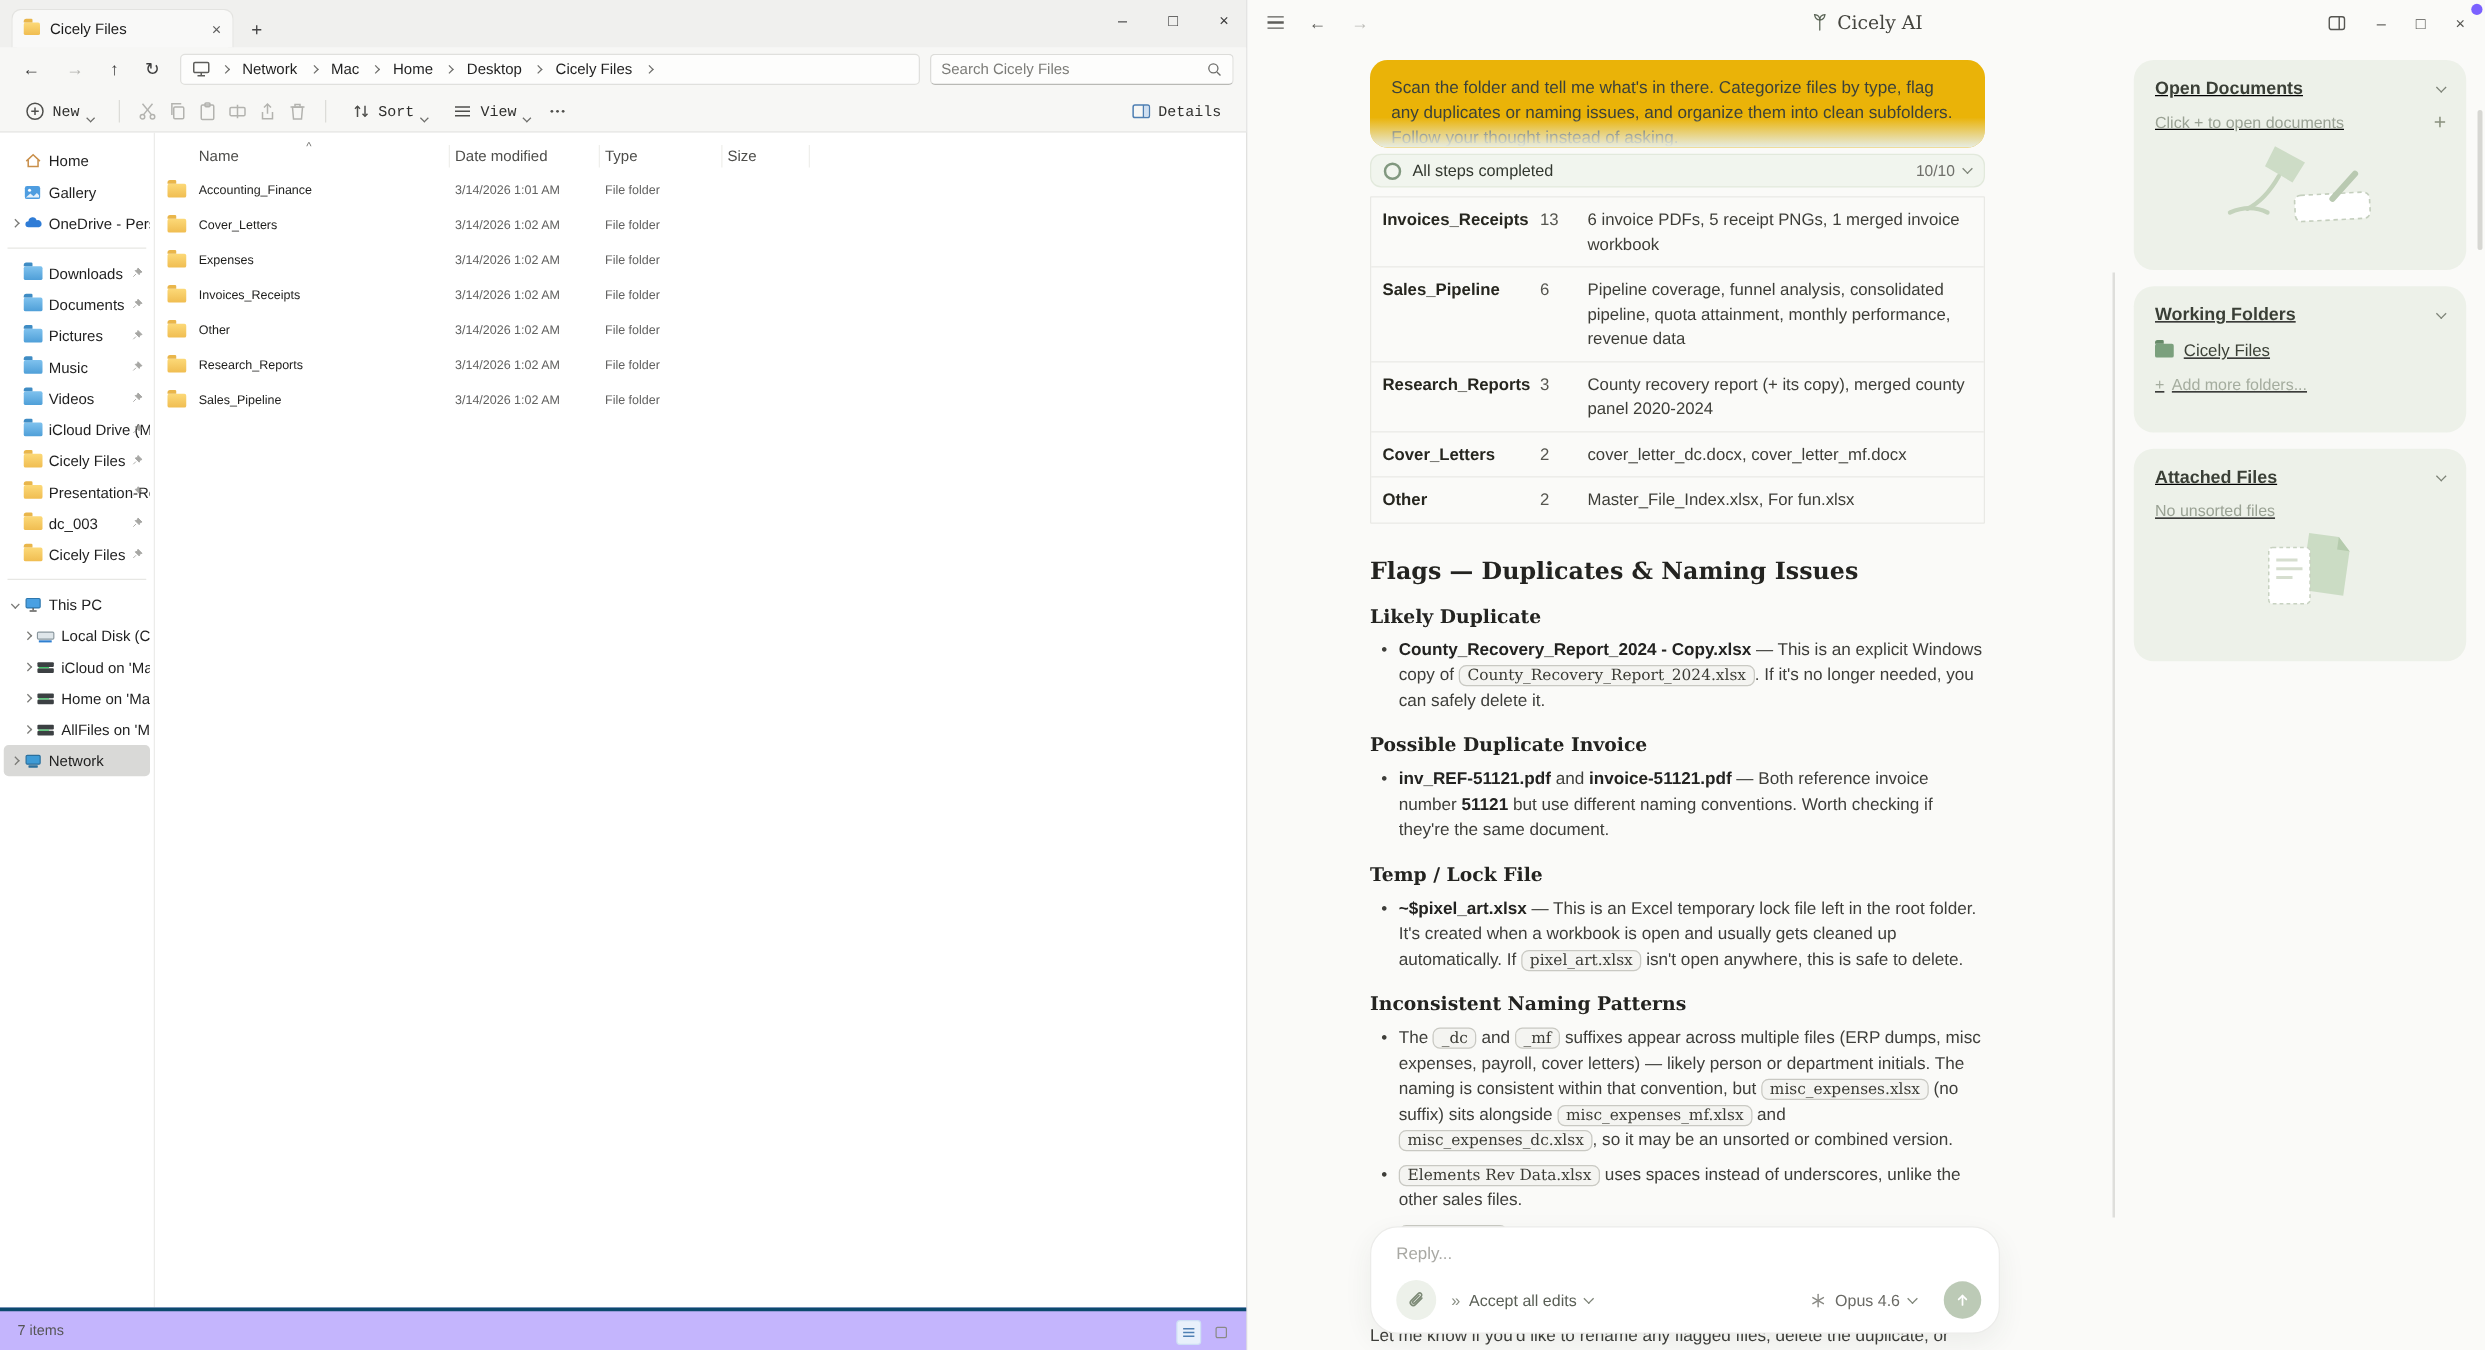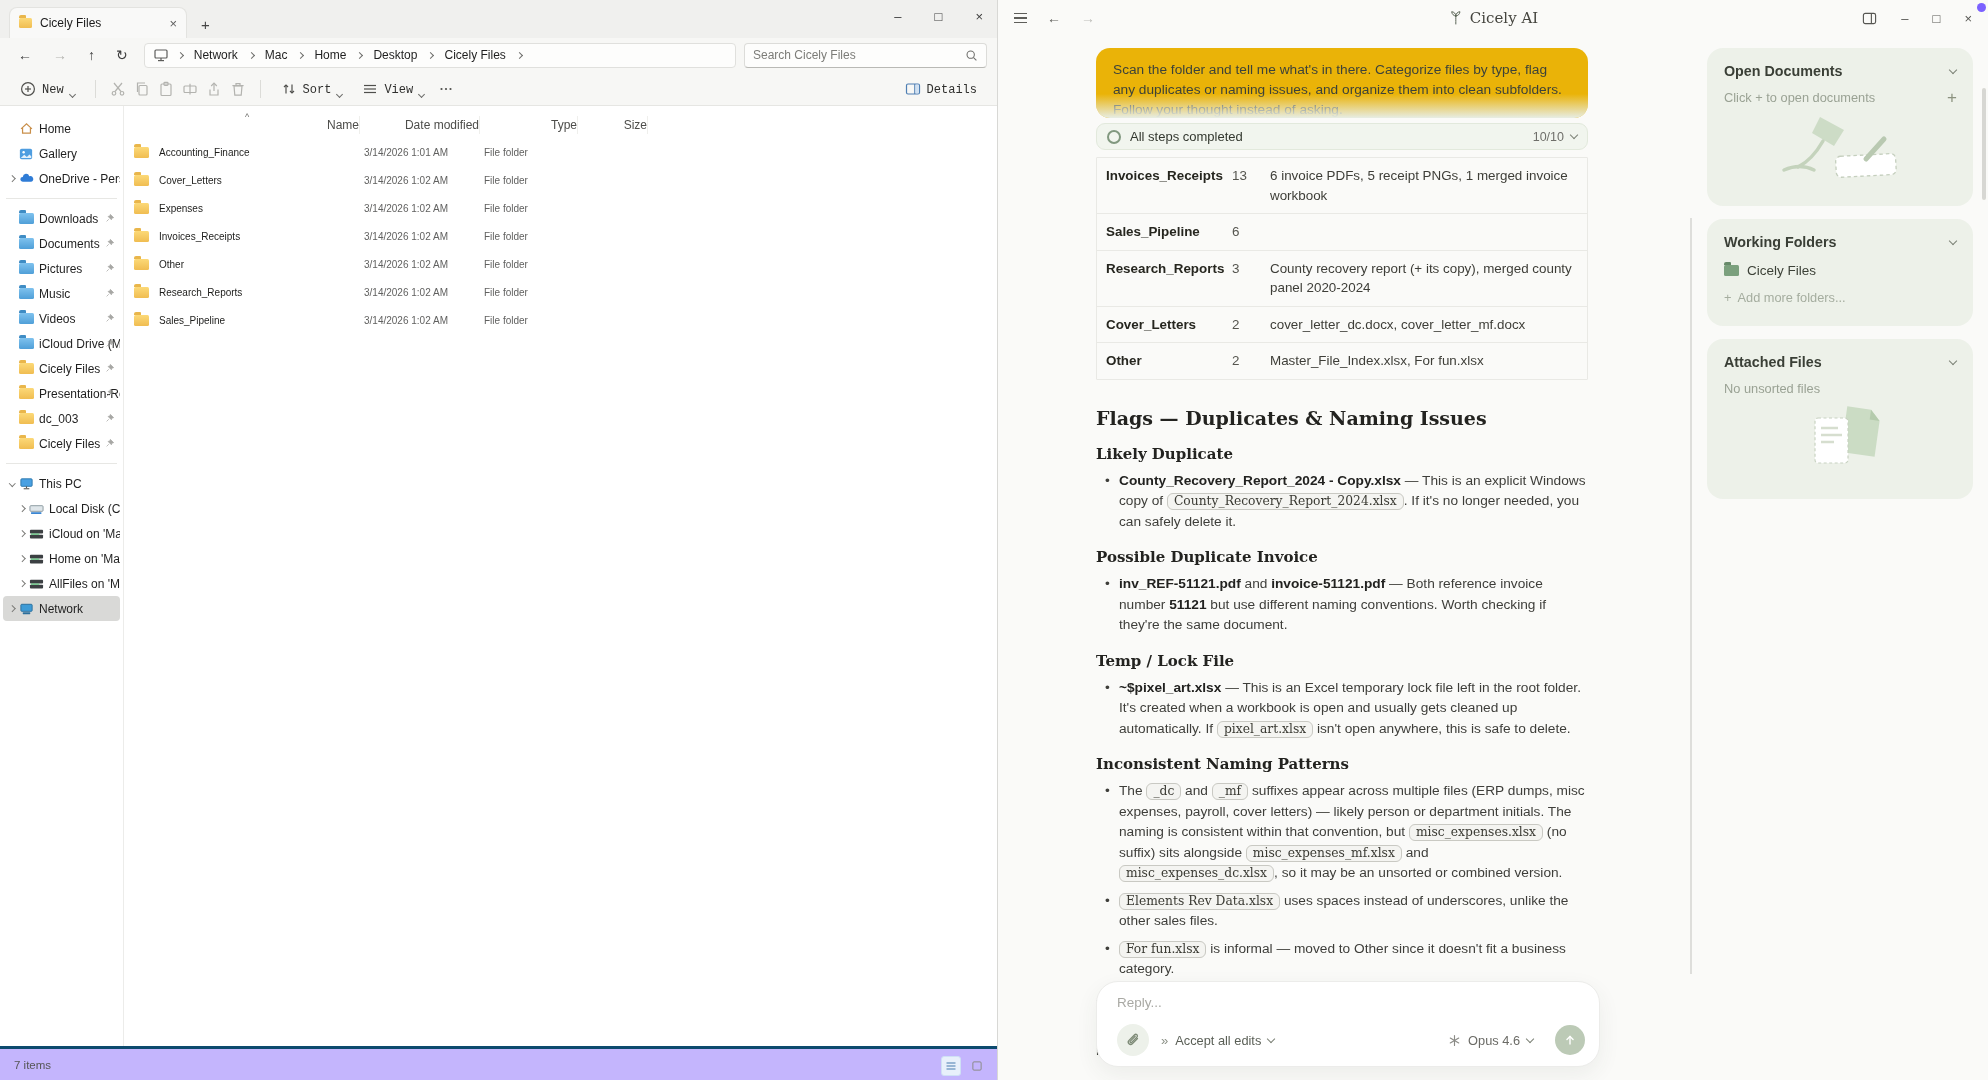--- a/index.html
+++ b/index.html
@@ -60,21 +60,21 @@
   .indent1 { padding-left:14px; }
   .fold { position:relative; width:15px; height:11px; border-radius:1.5px;
     background:linear-gradient(#fcd978,#f0bd51); flex:none; }
   .fold::before { content:""; position:absolute; top:-3px; left:0; width:7px; height:3px;
     background:#e9b64b; border-radius:2px 1px 0 0; }
   .fold.blue { background:linear-gradient(#7fc2ee,#4f9fd8); } .fold.blue::before { background:#3f8cc4; }
   .fold.green { background:#7ba07d; } .fold.green::before { background:#678a69; }
   .ex-files { flex:1; position:relative; padding-top:6px; }
   .col-hdr { display:grid; grid-template-columns:21px 205px 120px 98px 70px; padding-left:10px;
     height:26px; align-items:center; font-size:12px; color:#4d4d4a; position:relative; }
-  .col-hdr > div { padding-left:4px; border-right:1px solid #efefec; height:18px; line-height:18px; position:relative;text-align:right; }
+  .col-hdr > div { padding-left:4px; border-right:1px solid #efefec; height:18px; line-height:18px; position:relative; }
   .col-hdr > div:first-child { border-right:none; }
   .sort-caret { position:absolute; top:-8px; left:90px; font-size:9px; color:#6d6d6a; }
   .file-row { display:grid; grid-template-columns:21px 205px 120px 98px 70px; padding-left:10px;
     height:28px; align-items:center; font-size:10px; }
   .file-row .fname { color:#1d1d1b; padding-left:4px; }
   .file-row .fmeta { color:#616160; padding-left:4px; }
   .ex-statusbar { height:34px; border-top:3px solid #0c4a6e; display:flex; align-items:center;
     padding:0 14px; font-size:11.5px; color:#555; background:#c4b5fd; position:relative; }
   .status-views { position:absolute; right:10px; top:7px; display:flex; gap:6px; }
   .sv-btn { width:20px; height:20px; border-radius:3px; display:flex; align-items:center; justify-content:center; }
@@ -136,21 +136,21 @@
   .reply-row { display:flex; align-items:center; gap:12px; }
   .clip-btn { width:32px; height:32px; border-radius:50%; background:#edf1ea; display:flex;
     align-items:center; justify-content:center; }
   .accept { display:flex; align-items:center; gap:7px; font-size:12.8px; color:#5a5f56; }
   .accept .gg { color:#8a8f85; font-size:13px; }
   .model { margin-left:auto; display:flex; align-items:center; gap:7px; font-size:12.8px; color:#6b6b66; }
   .send-btn { width:30px; height:30px; border-radius:50%; background:#bccab6; display:flex;
     align-items:center; justify-content:center; margin-left:10px; }
 
   .cards { position:absolute; left:709px; top:48px; width:266px; }
-  .card { background:#edf1e9; border-radius:16px; padding:15px 17px 21px; margin-bottom:13px; position:relative; }
+  .card { background:#edf1e9; border-radius:16px; padding:15px 17px 31px; margin-bottom:13px; position:relative;text-decoration:underline; }
   .card-head { display:flex; align-items:center; }
   .card-title { font-weight:700; font-size:14.3px; color:#3a3f36; flex:1; }
   .c-chev { width:6px; height:6px; border-right:1.5px solid #7c8276; border-bottom:1.5px solid #7c8276;
     transform:rotate(45deg); margin-top:-3px; }
   .card-hint { font-size:12.8px; color:#9aa294; margin-top:11px; }
   .plus-btn { position:absolute; right:16px; top:40px; font-size:17px; color:#8b927f; }
   .card-illu { display:flex; justify-content:center; margin-top:4px; }
   .wf-row { display:flex; align-items:center; gap:8px; margin-top:13px; font-size:13.5px; color:#3c4137; }
   .wf-add { display:flex; align-items:center; gap:6px; margin-top:12px; font-size:12.8px; color:#a5ad9f; }
 </style>
@@ -708,20 +708,21 @@
 
     <div class="cattable">
       <div class="cat-row">
         <span class="cat-name">Invoices_Receipts</span>
         <span class="cat-count">13</span>
         <span class="cat-desc">6 invoice PDFs, 5 receipt PNGs, 1 merged invoice workbook</span>
       </div>
       <div class="cat-row">
         <span class="cat-name">Sales_Pipeline</span>
         <span class="cat-count">6</span>
+        <span class="cat-desc">Pipeline coverage, funnel analysis, consolidated pipeline, quota attainment, monthly performance, revenue data</span>
       </div>
       <div class="cat-row">
         <span class="cat-name">Research_Reports</span>
         <span class="cat-count">3</span>
         <span class="cat-desc">County recovery report (+ its copy), merged county panel 2020-2024</span>
       </div>
       <div class="cat-row">
         <span class="cat-name">Cover_Letters</span>
         <span class="cat-count">2</span>
         <span class="cat-desc">cover_letter_dc.docx, cover_letter_mf.docx</span>

